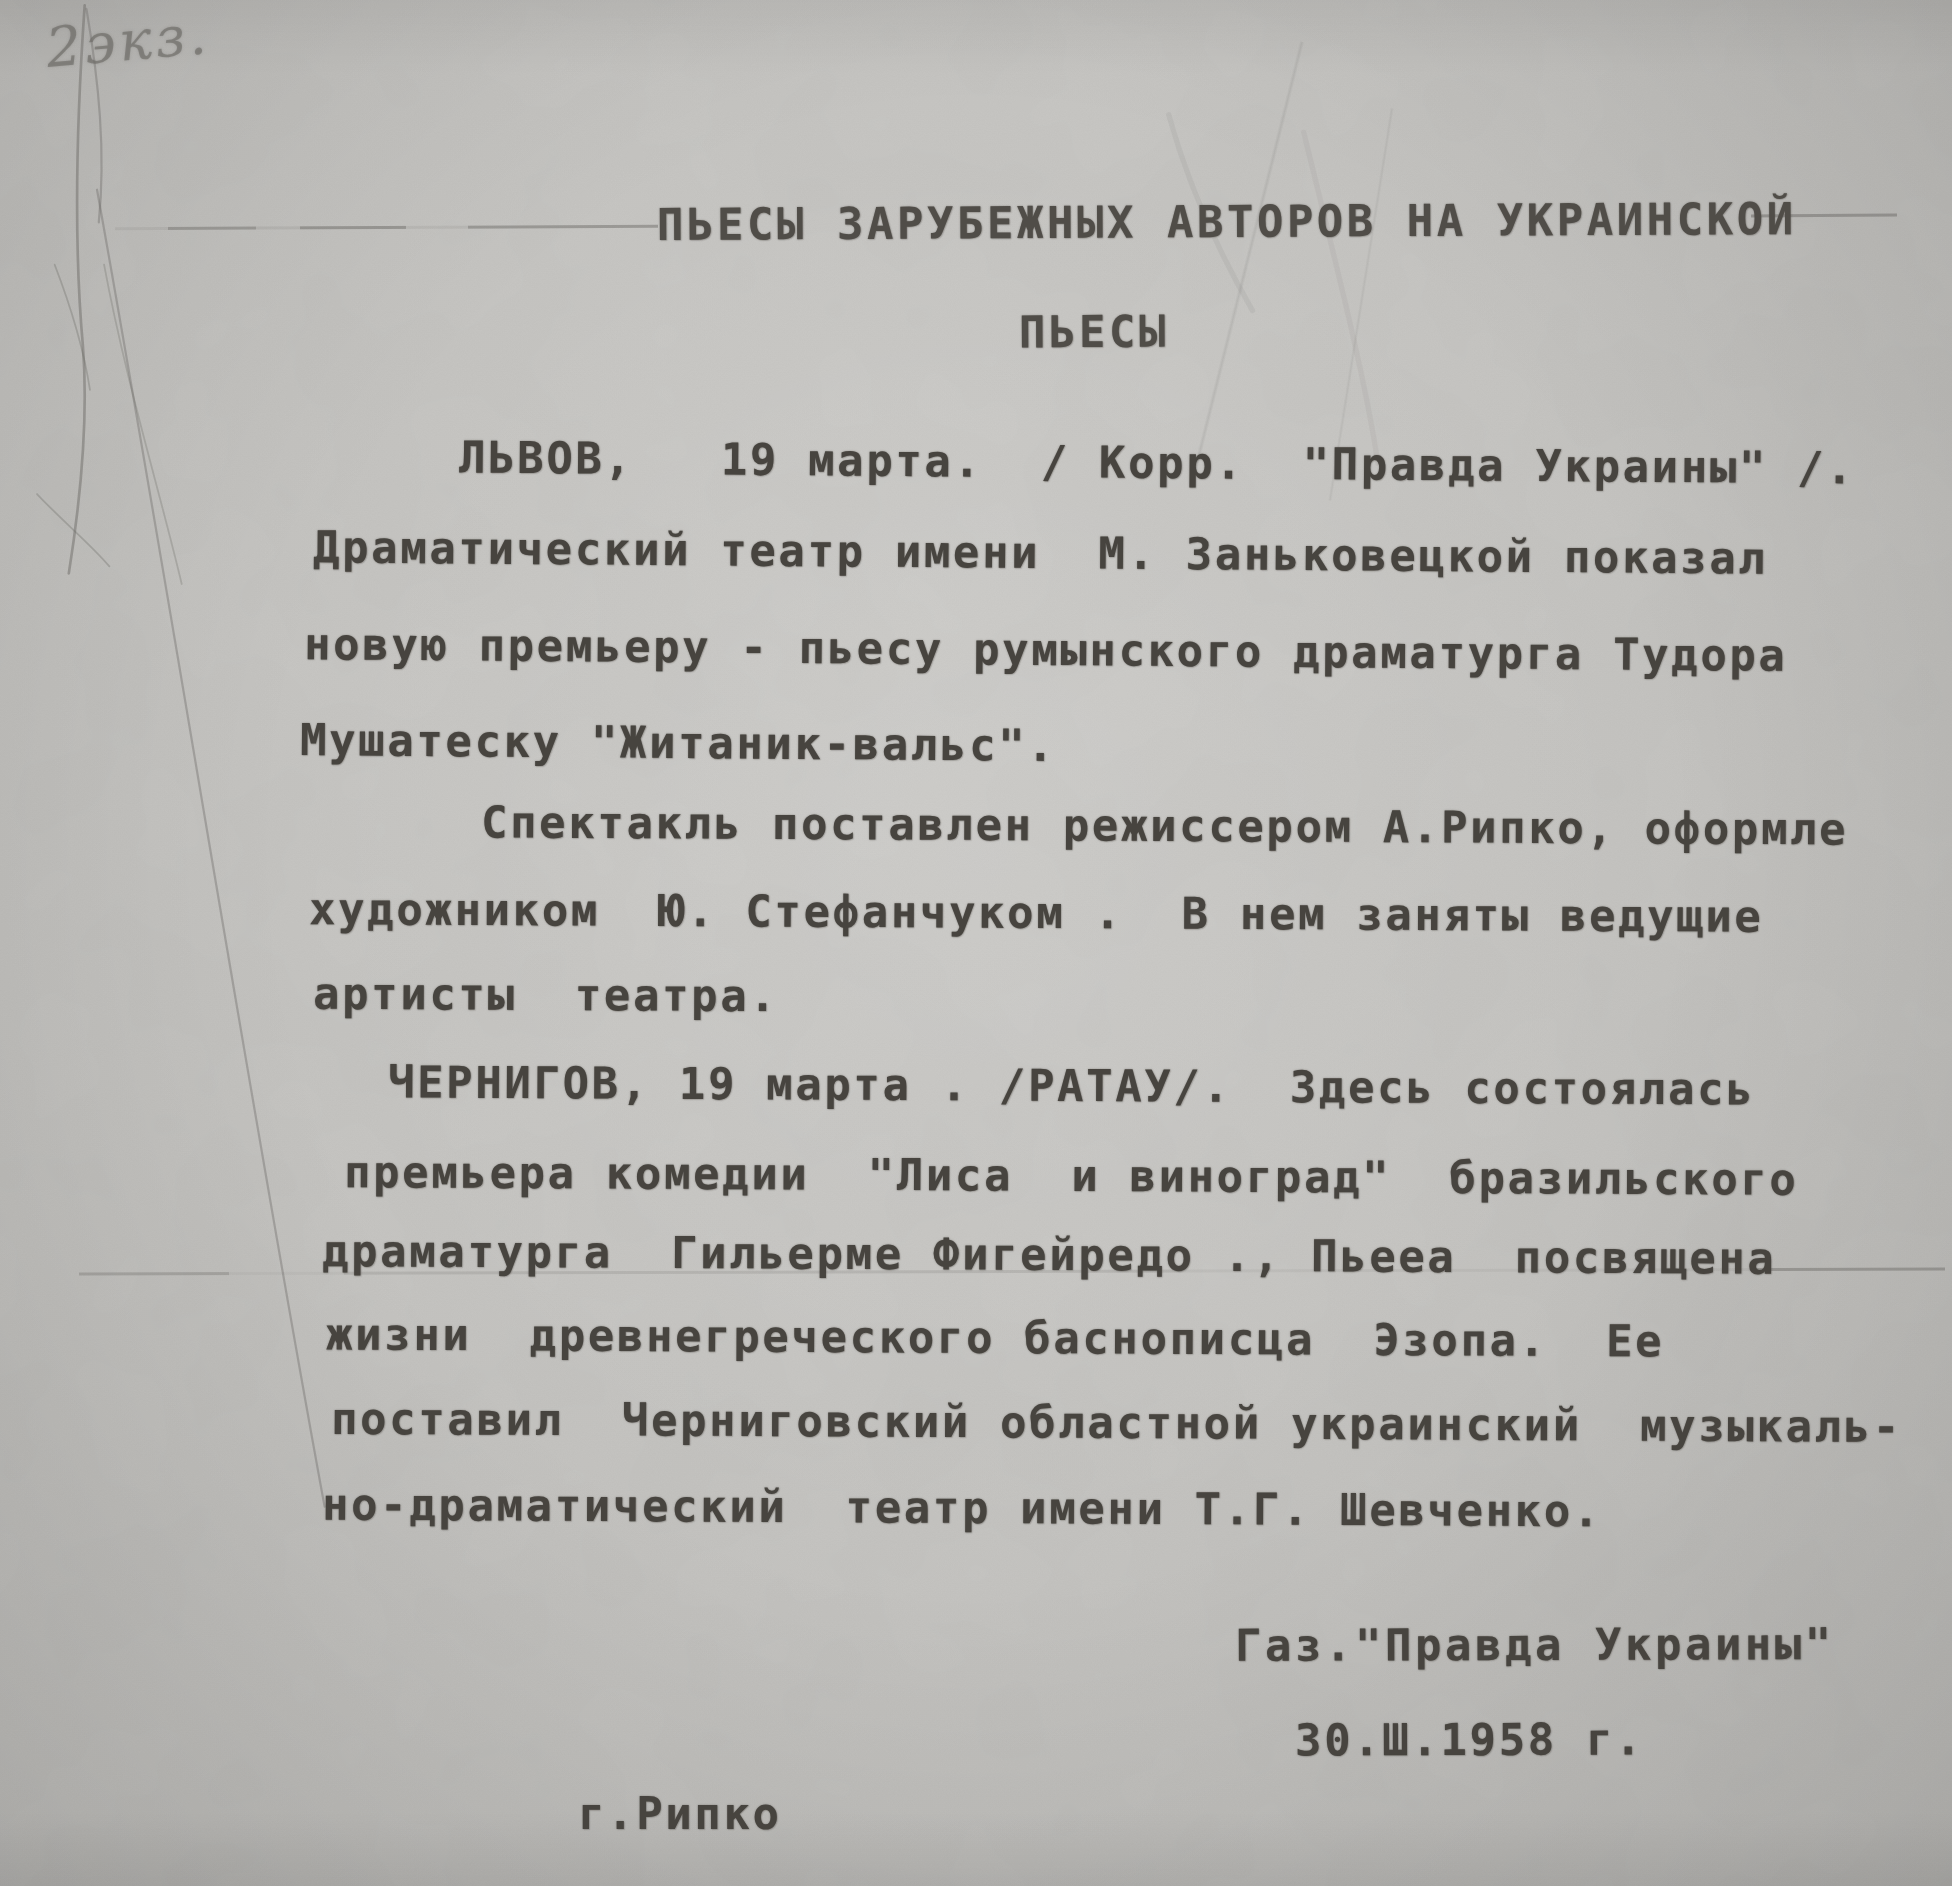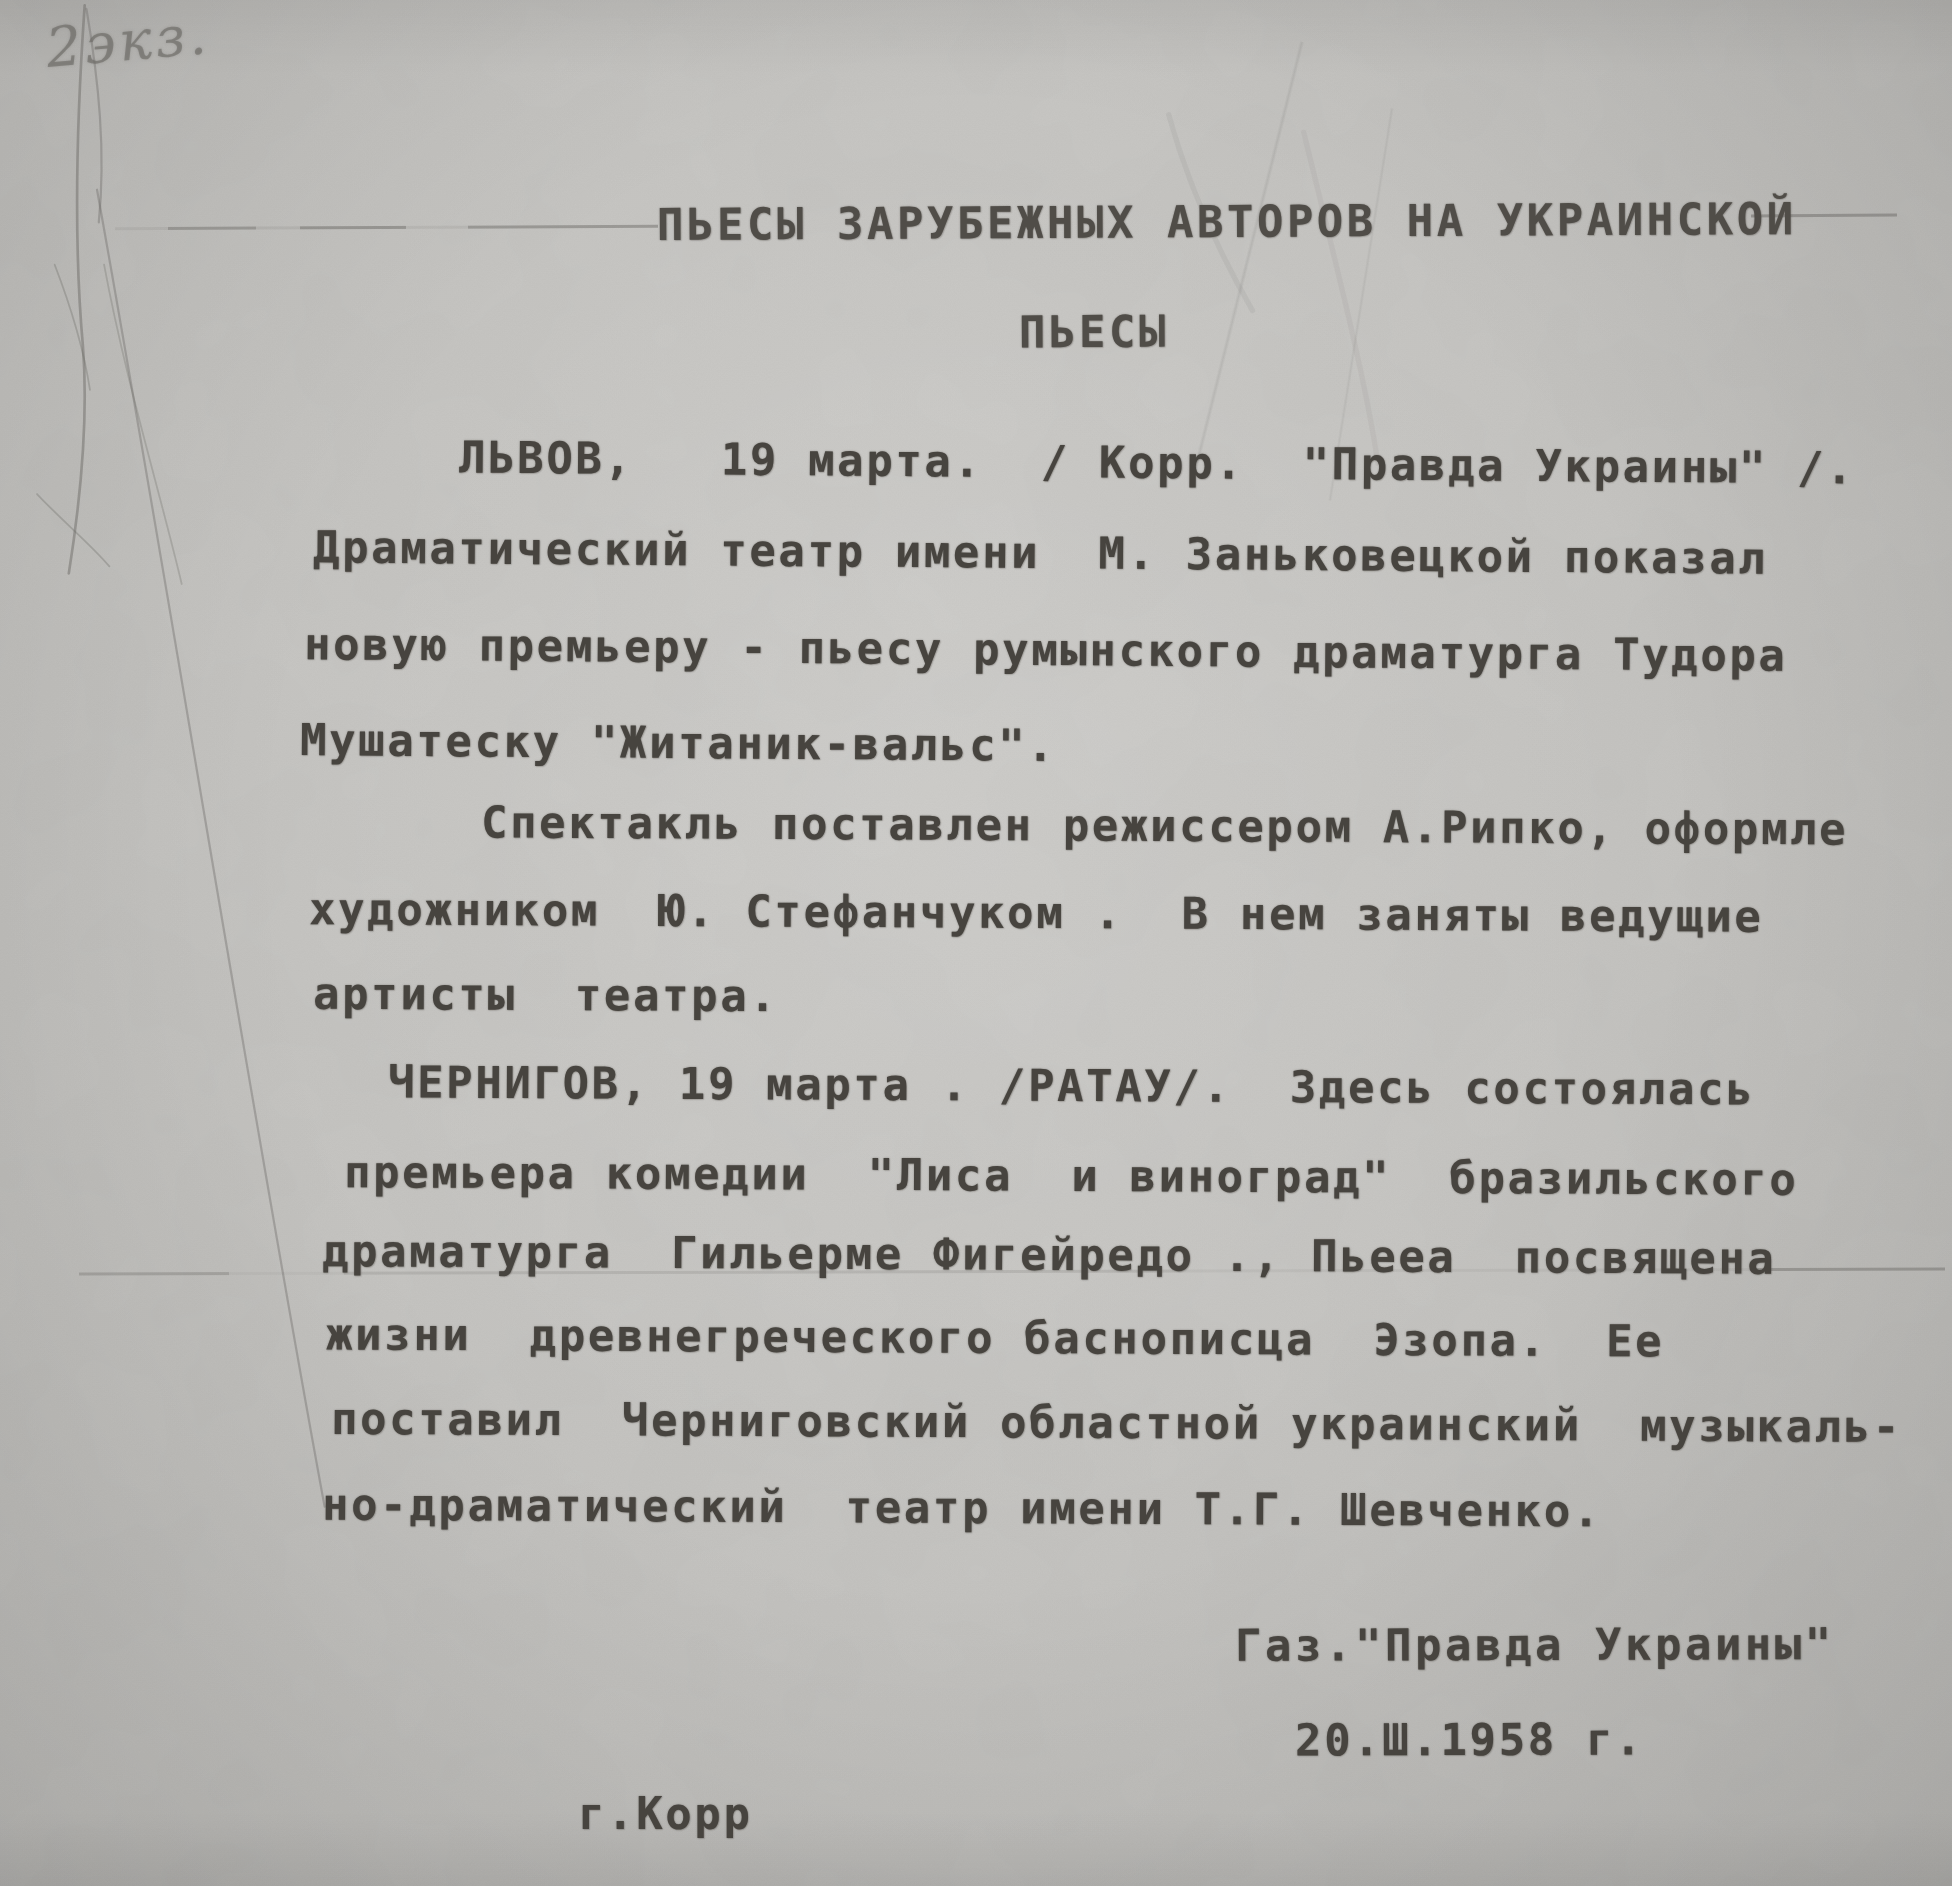--- a/index.html
+++ b/index.html
@@ -148,18 +148,18 @@
   <div class="line body p2" id="p2l3">артисты  театра.</div>
 
   <div class="line body p3" id="p3l1">ЧЕРНИГОВ, 19 марта . /РАТАУ/.  Здесь состоялась</div>
   <div class="line body p3" id="p3l2">премьера комедии  "Лиса  и виноград"  бразильского</div>
   <div class="line body p3" id="p3l3">драматурга  Гильерме Фигейредо ., Пьееа  посвящена</div>
   <div class="line body p3" id="p3l4">жизни  древнегреческого баснописца  Эзопа.  Ее</div>
   <div class="line body p3" id="p3l5">поставил  Черниговский областной украинский  музыкаль-</div>
   <div class="line body p3" id="p3l6">но-драматический  театр имени Т.Г. Шевченко.</div>
 
   <div class="line sig" id="sig1">Газ."Правда Украины"</div>
-  <div class="line sig" id="sig2">20.Ш.1958 г.</div>
+  <div class="line sig" id="sig2">30.Ш.1958 г.</div>
 
-  <div class="line body" id="place">г.Корр</div>
+  <div class="line body" id="place">г.Рипко</div>
 
 </div>
 
 
 </body></html>

